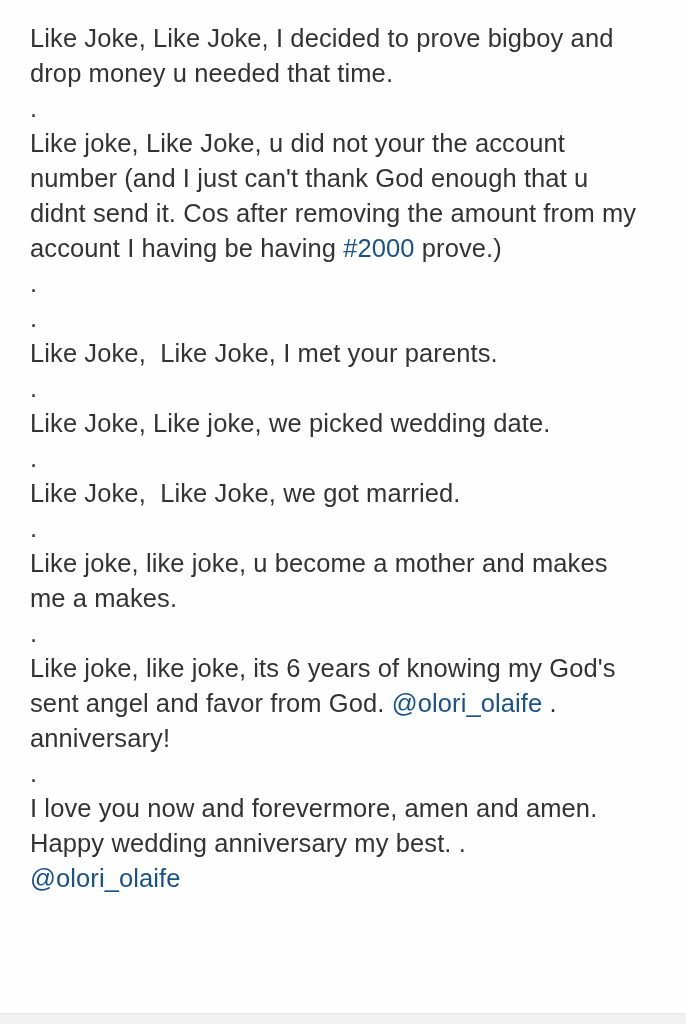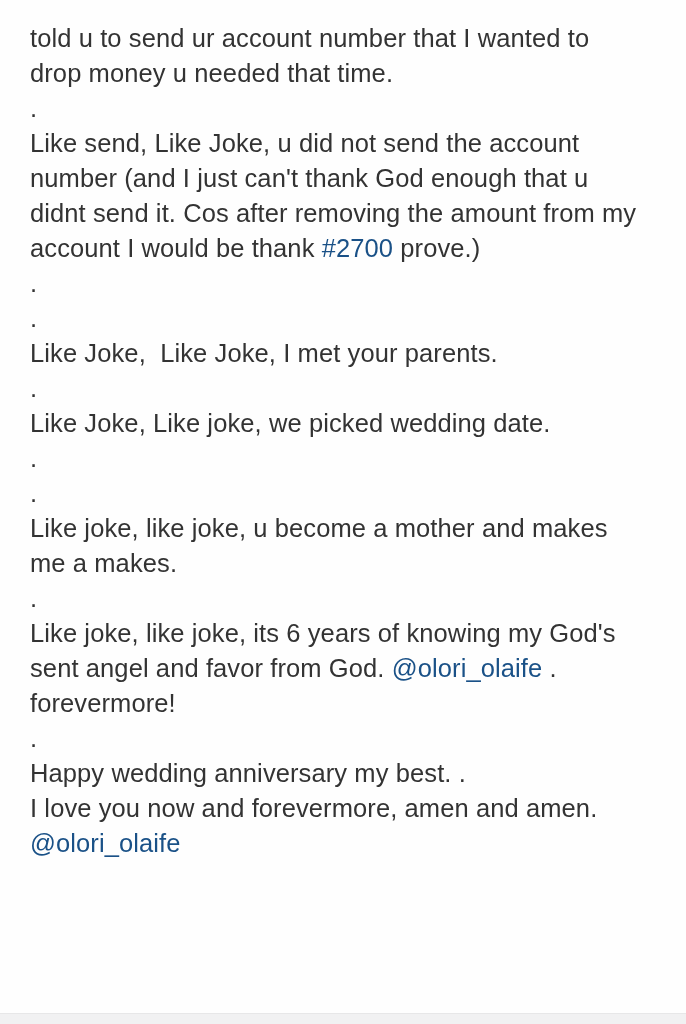--- a/index.html
+++ b/index.html
@@ -37,40 +37,41 @@
     height: 10px;
     background: var(--bottom-bar-color, #f1f1f2);
     border-top: 1px solid #e7e7e8;
   }
 </style>
 </head>
 <body style="background: rgb(254, 254, 254);">
 
 <div class="post">
   <div id="post-lines">
-      <div class="line"><span>told u to send ur account number that I wanted to</span></div>
+      <div class="line"><span>Like Joke, Like Joke, I decided to prove bigboy and</span></div>
       <div class="line"><span>drop money u needed that time.</span></div>
       <div class="line"><span>.</span></div>
-      <div class="line"><span>Like send, Like Joke, u did not send the account</span></div>
+      <div class="line"><span>Like joke, Like Joke, u did not your the account</span></div>
       <div class="line"><span>number (and I just can't thank God enough that u</span></div>
       <div class="line"><span>didnt send it. Cos after removing the amount from my</span></div>
-      <div class="line"><span>account I would be thank </span><span class="link">#2700</span><span> prove.)</span></div>
+      <div class="line"><span>account I having be having </span><span class="link">#2000</span><span> prove.)</span></div>
       <div class="line"><span>.</span></div>
       <div class="line"><span>.</span></div>
       <div class="line"><span>Like Joke,  Like Joke, I met your parents.</span></div>
       <div class="line"><span>.</span></div>
       <div class="line"><span>Like Joke, Like joke, we picked wedding date.</span></div>
       <div class="line"><span>.</span></div>
+      <div class="line"><span>Like Joke,  Like Joke, we got married.</span></div>
       <div class="line"><span>.</span></div>
       <div class="line"><span>Like joke, like joke, u become a mother and makes</span></div>
       <div class="line"><span>me a makes.</span></div>
       <div class="line"><span>.</span></div>
       <div class="line"><span>Like joke, like joke, its 6 years of knowing my God's</span></div>
       <div class="line"><span>sent angel and favor from God. </span><span class="link">@olori_olaife</span><span> .</span></div>
-      <div class="line"><span>forevermore!</span></div>
+      <div class="line"><span>anniversary!</span></div>
       <div class="line"><span>.</span></div>
+      <div class="line"><span>I love you now and forevermore, amen and amen.</span></div>
       <div class="line"><span>Happy wedding anniversary my best. .</span></div>
-      <div class="line"><span>I love you now and forevermore, amen and amen.</span></div>
       <div class="line"><span class="link">@olori_olaife</span></div>
     </div>
 </div>
 
 <div class="bottom-bar"></div>
 
 </body></html>

